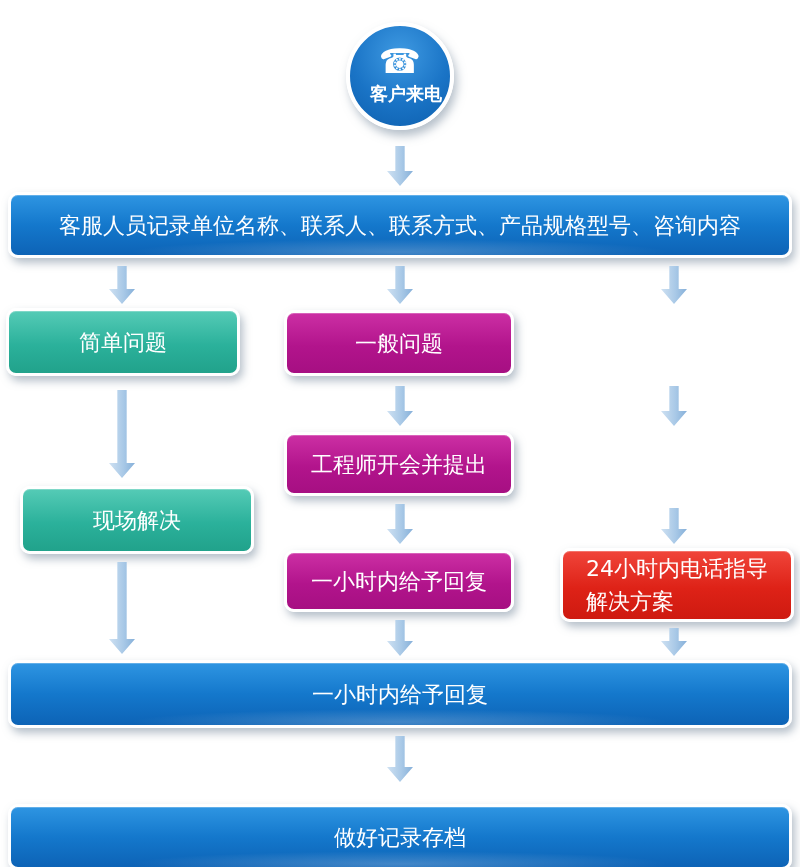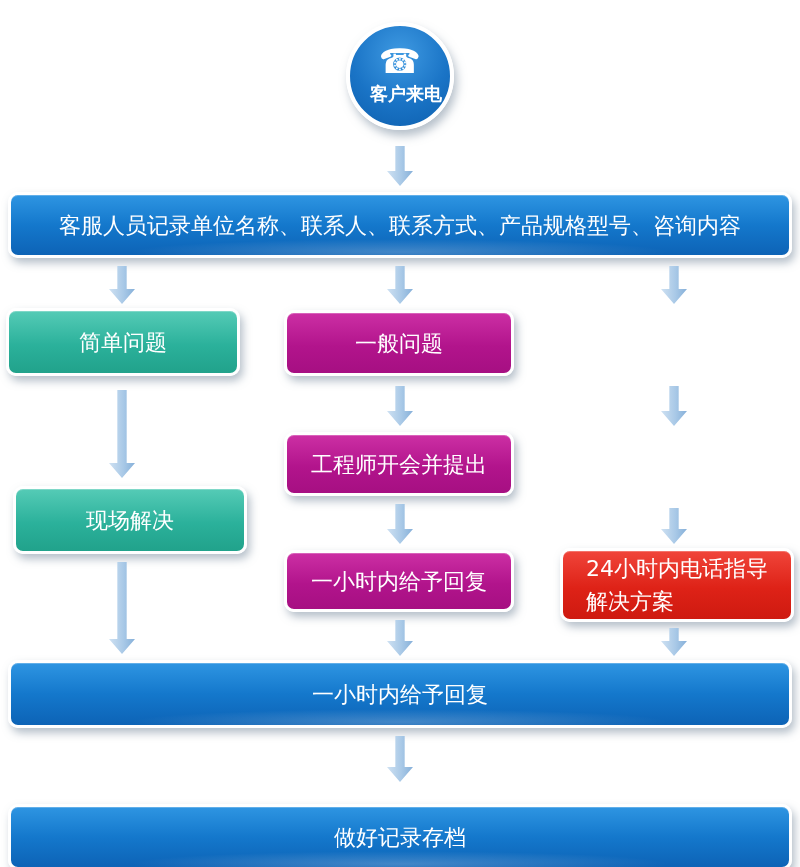--- a/index.html
+++ b/index.html
@@ -69,21 +69,21 @@
     <span>一般问题</span>
   </div>
 
   <div class="arrow" style="left:109px;top:390px;height:88px;"></div>
   <div class="arrow" style="left:387px;top:386px;height:40px;"></div>
   <div class="arrow" style="left:661px;top:386px;height:40px;"></div>
 
   <div class="node magenta" style="left:284px;top:432px;width:230px;height:64px;">
     <span>工程师开会并提出</span>
   </div>
-  <div class="node teal" style="left:13px;top:486px;width:234px;height:68px;">
+  <div class="node teal" style="left:20px;top:486px;width:234px;height:68px;">
     <span>现场解决</span>
   </div>
 
   <div class="arrow" style="left:387px;top:504px;height:40px;"></div>
   <div class="arrow" style="left:661px;top:508px;height:36px;"></div>
   <div class="arrow" style="left:109px;top:562px;height:92px;"></div>
 
   <div class="node magenta" style="left:284px;top:550px;width:230px;height:62px;">
     <span>一小时内给予回复</span>
   </div>

